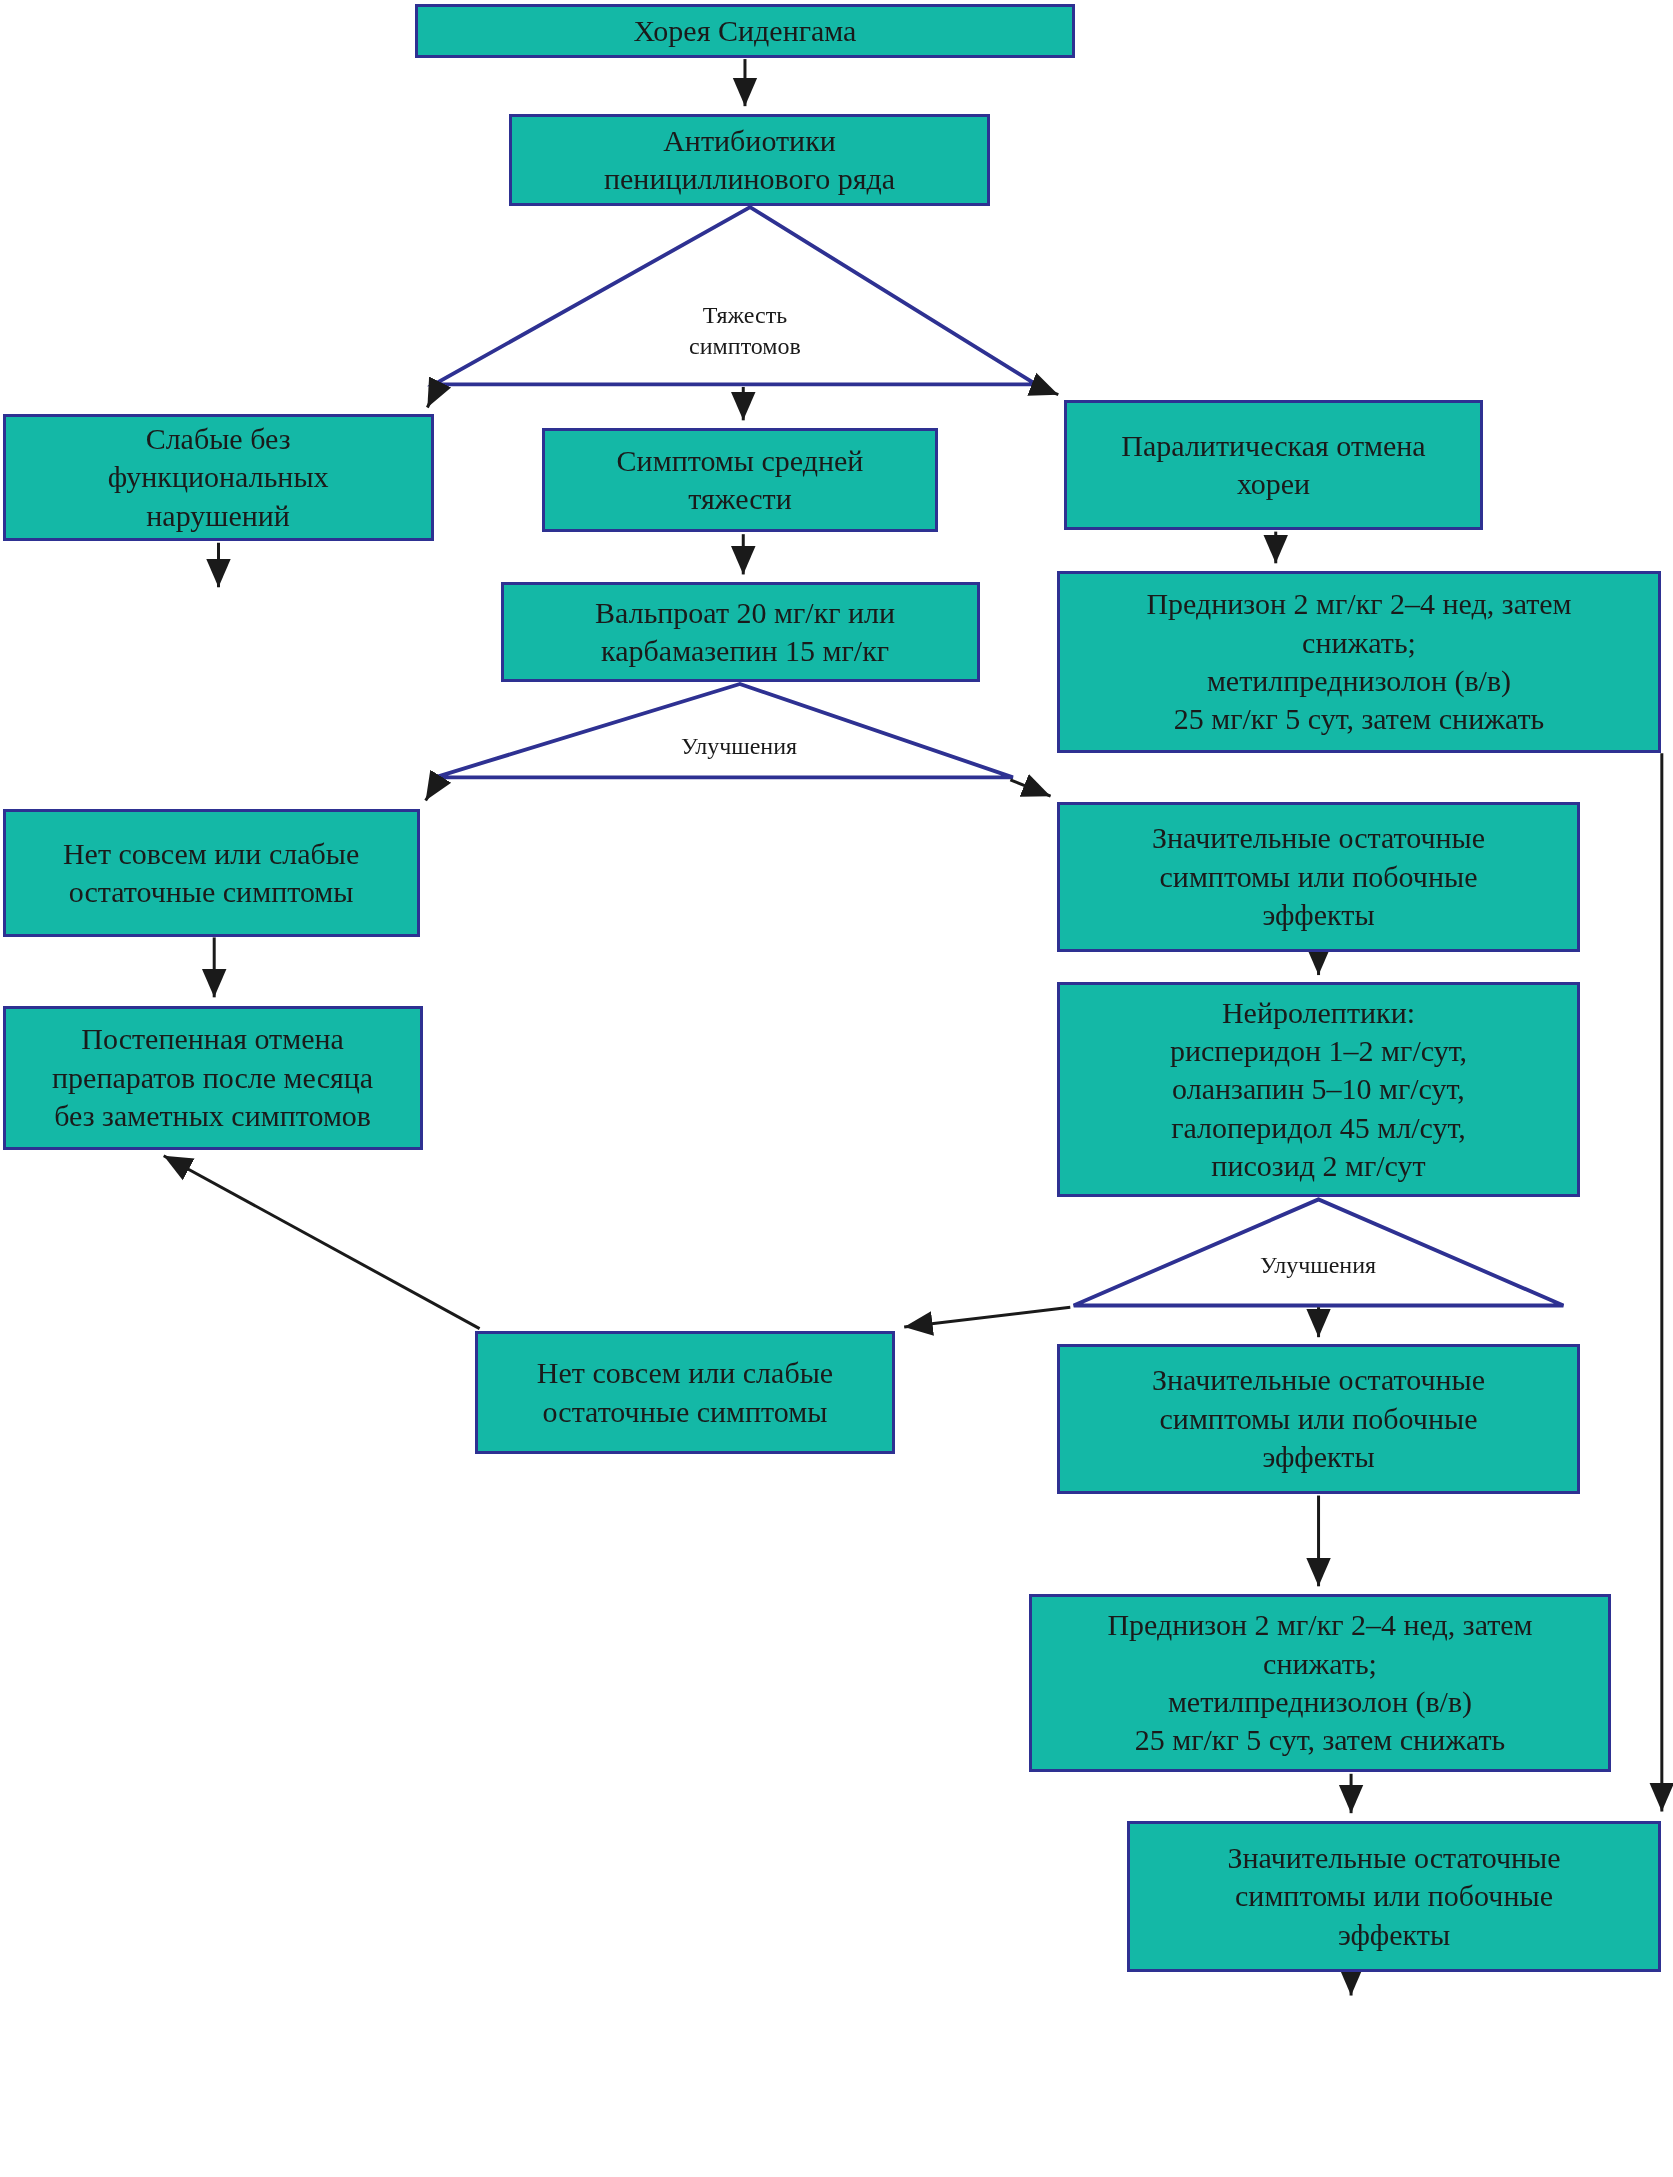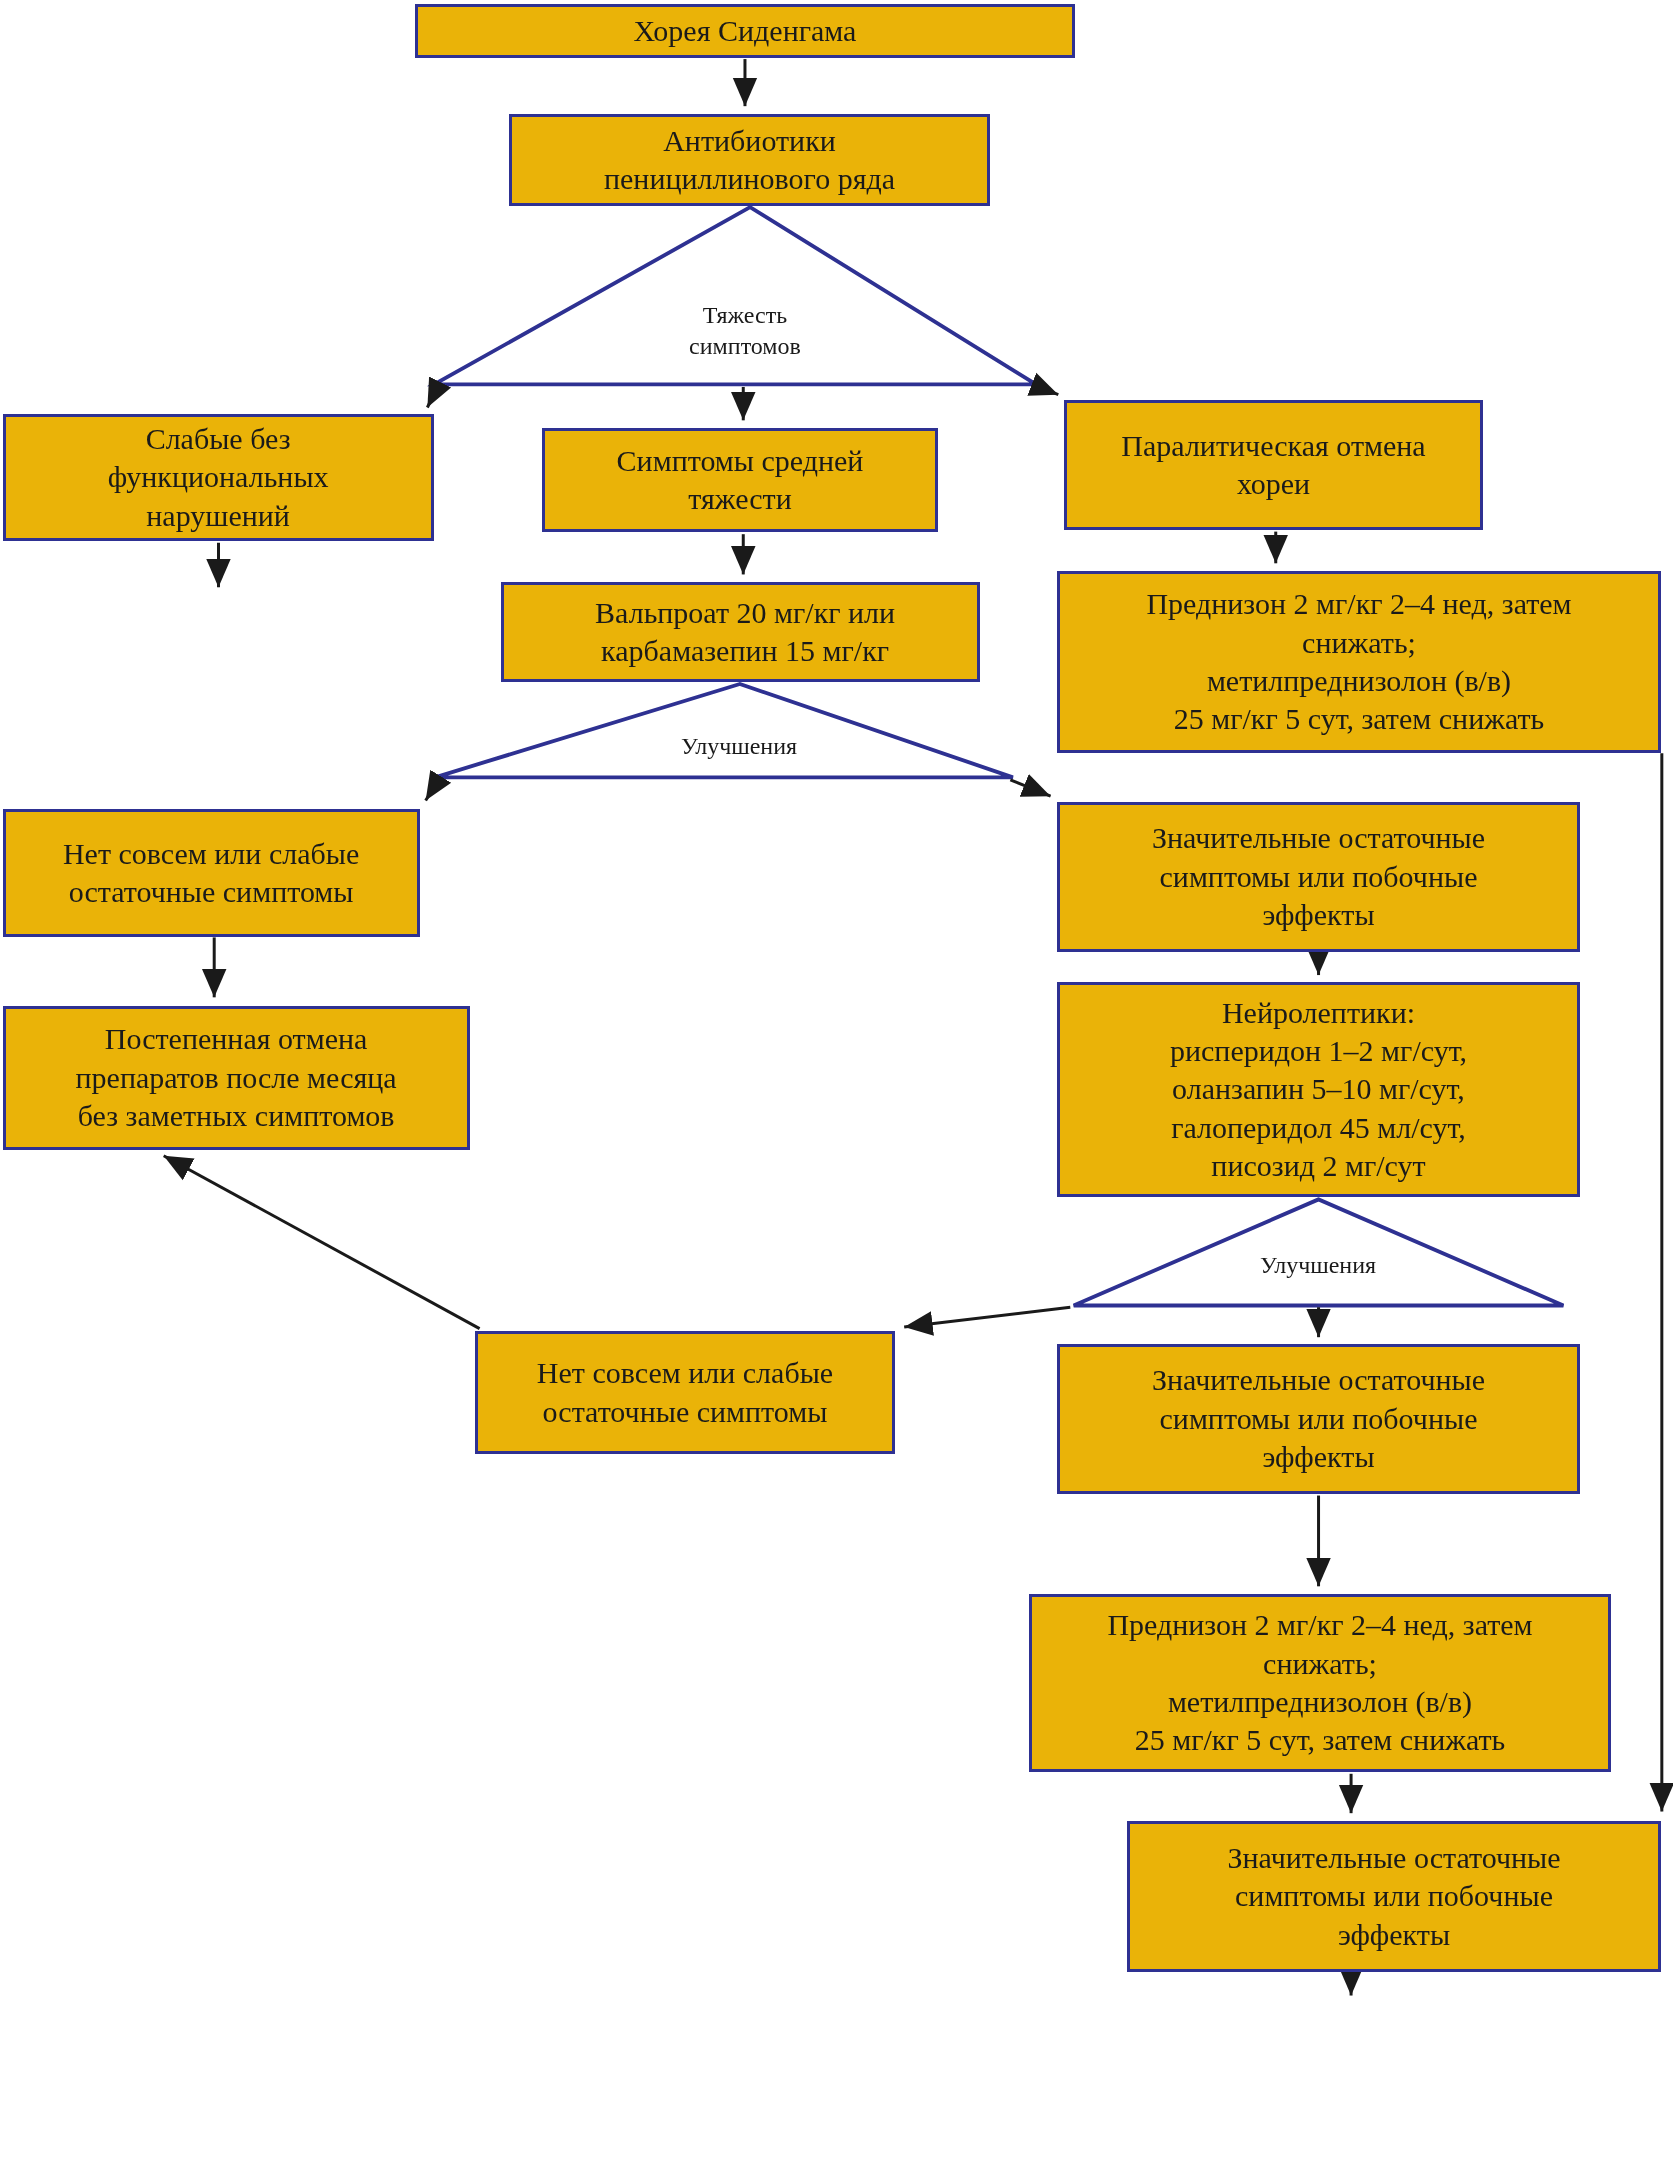--- a/index.html
+++ b/index.html
@@ -14,21 +14,21 @@
     background:#ffffff;
     font-family:"Liberation Serif", serif;
     color:var(--ink);
     overflow:hidden;
   }
   #wires{position:absolute;left:0;top:0;width:1674px;height:2177px;}
   .box{
     position:absolute;
     box-sizing:border-box;
     border:3.4px solid var(--navy);
-    background:#eab308;
+    background:#14b8a6;
     display:flex;
     align-items:center;
     justify-content:center;
     text-align:center;
     font-size:30px;
     line-height:1.28;
     white-space:pre-line;
     padding:3.4px 6.8px;
   }
   .trilabel{
@@ -122,21 +122,21 @@
     <span>Нет совсем или слабые
 остаточные симптомы</span>
   </div>
 
   <div class="box" style="left:1057px;top:802px;width:523px;height:150px;">
     <span>Значительные остаточные
 симптомы или побочные
 эффекты</span>
   </div>
 
-  <div class="box" style="left:2.6px;top:1006px;width:467px;height:144px;">
+  <div class="box" style="left:2.6px;top:1006px;width:420px;height:144px;">
     <span>Постепенная отмена
 препаратов после месяца
 без заметных симптомов</span>
   </div>
 
   <div class="box" style="left:1057px;top:982px;width:523px;height:215px;">
     <span>Нейролептики:
 рисперидон 1–2 мг/сут,
 оланзапин 5–10 мг/сут,
 галоперидол 45 мл/сут,

